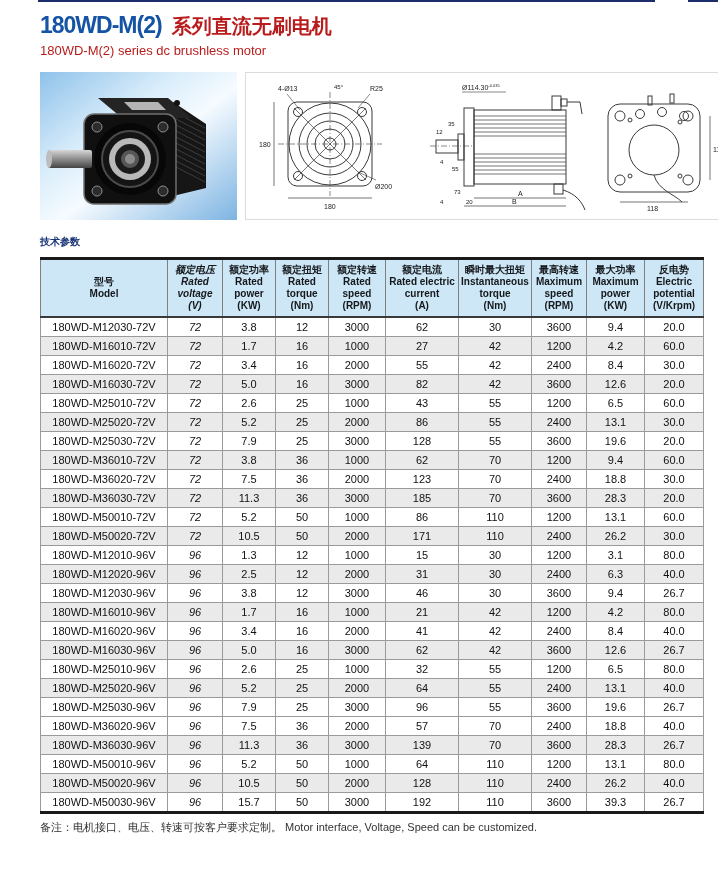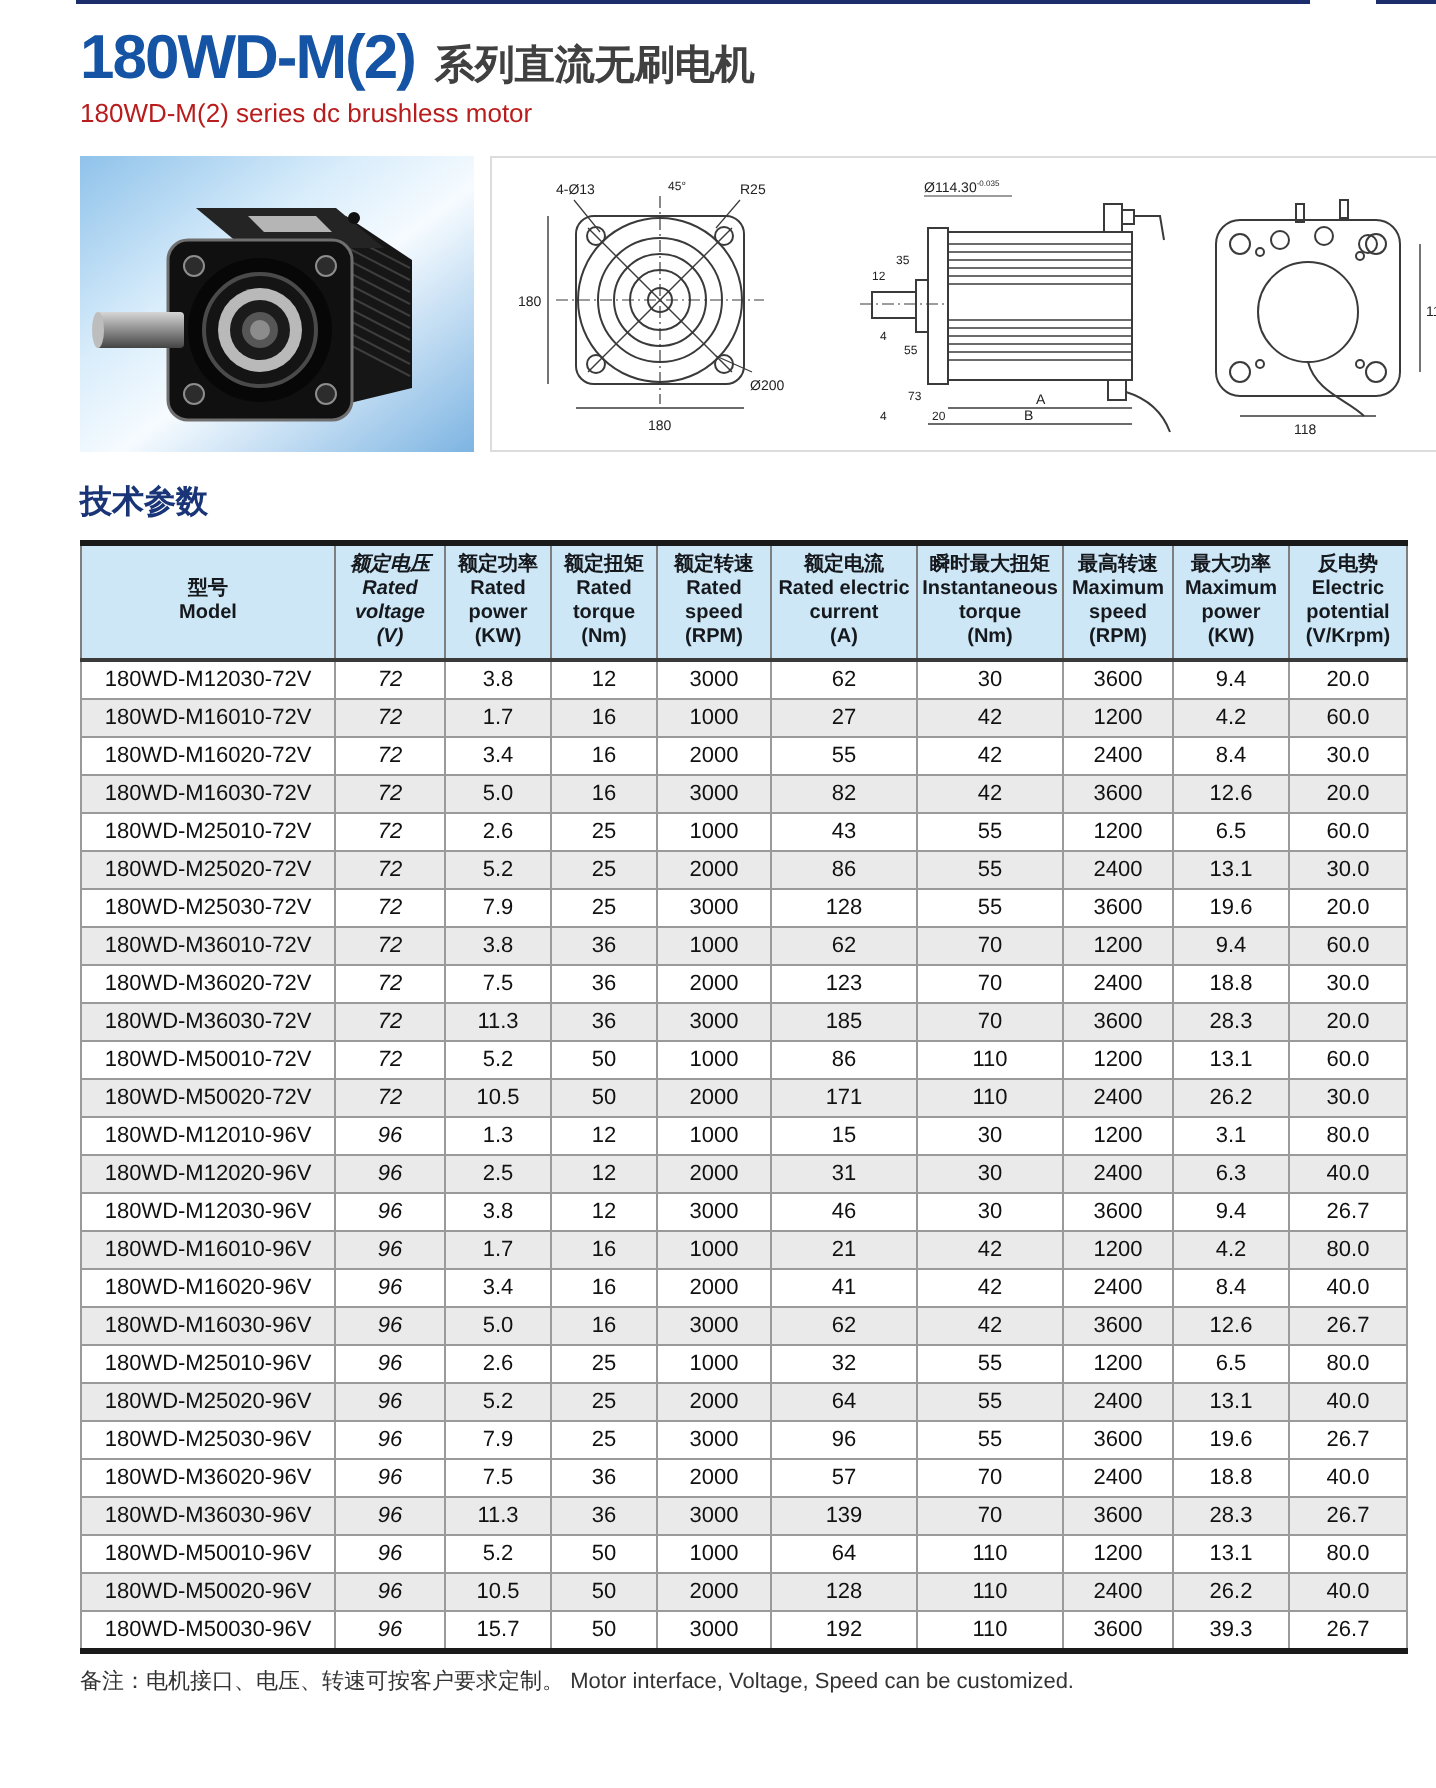--- a/index.html
+++ b/index.html
@@ -4,28 +4,28 @@
 <style>
   html,body{margin:0;padding:0;}
   body{
     width:718px;height:894px;background:#ffffff;overflow:hidden;position:relative;
     font-family:"Liberation Sans","DejaVu Sans",sans-serif;color:#222;
   }
   .top-rule{position:absolute;top:0;left:38px;width:617px;height:2px;background:#1b2e6b;}
   .top-rule-2{position:absolute;top:0;left:688px;width:30px;height:2px;background:#1b2e6b;}
   .content{padding:0 40px;}
   .title-line{margin-top:13px;display:flex;align-items:baseline;gap:10px;}
-  .model-series{font-size:31px;font-weight:bold;color:#1553a4;letter-spacing:-1px;line-height:1.05;}
-  .title-zh{font-size:20px;font-weight:bold;color:#404040;}
+  .model-series{font-size:23px;font-weight:bold;color:#1553a4;letter-spacing:-1px;line-height:1.05;}
+  .title-zh{font-size:20px;font-weight:bold;color:#b91c1c;}
   .subtitle{font-size:13px;color:#b91c1c;margin-top:3px;}
   .media-row{margin-top:14px;display:flex;gap:8px;height:148px;}
   .photo-box{width:197px;height:148px;flex:none;}
   .photo-box svg{display:block;}
   .drawing-box{flex:1;border:1px solid #dcdcdc;background:#fff;display:flex;align-items:center;justify-content:space-between;padding:4px 8px;}
-  .section-title{margin-top:15px;font-size:16px;font-weight:bold;color:#1a3577;}
+  .section-title{margin-top:15px;font-size:10px;font-weight:bold;color:#1a3577;}
   table.spec{border-collapse:collapse;margin-top:8px;width:637px;table-layout:fixed;
     border-top:3px solid #1a1a1a;border-bottom:3px solid #1a1a1a;}
   table.spec th{
     background:#cde7f6;font-size:10px;font-weight:bold;color:#15181c;
     border:1px solid #7f7f7f;border-bottom:2px solid #3a3a3a;
     padding:4px 1px;text-align:center;vertical-align:middle;white-space:pre-line;line-height:12px;
   }
   table.spec td{
     font-size:11px;text-align:center;height:18px;padding:0 2px;color:#111;
     border:1px solid #9a9a9a;line-height:18px;overflow:hidden;

